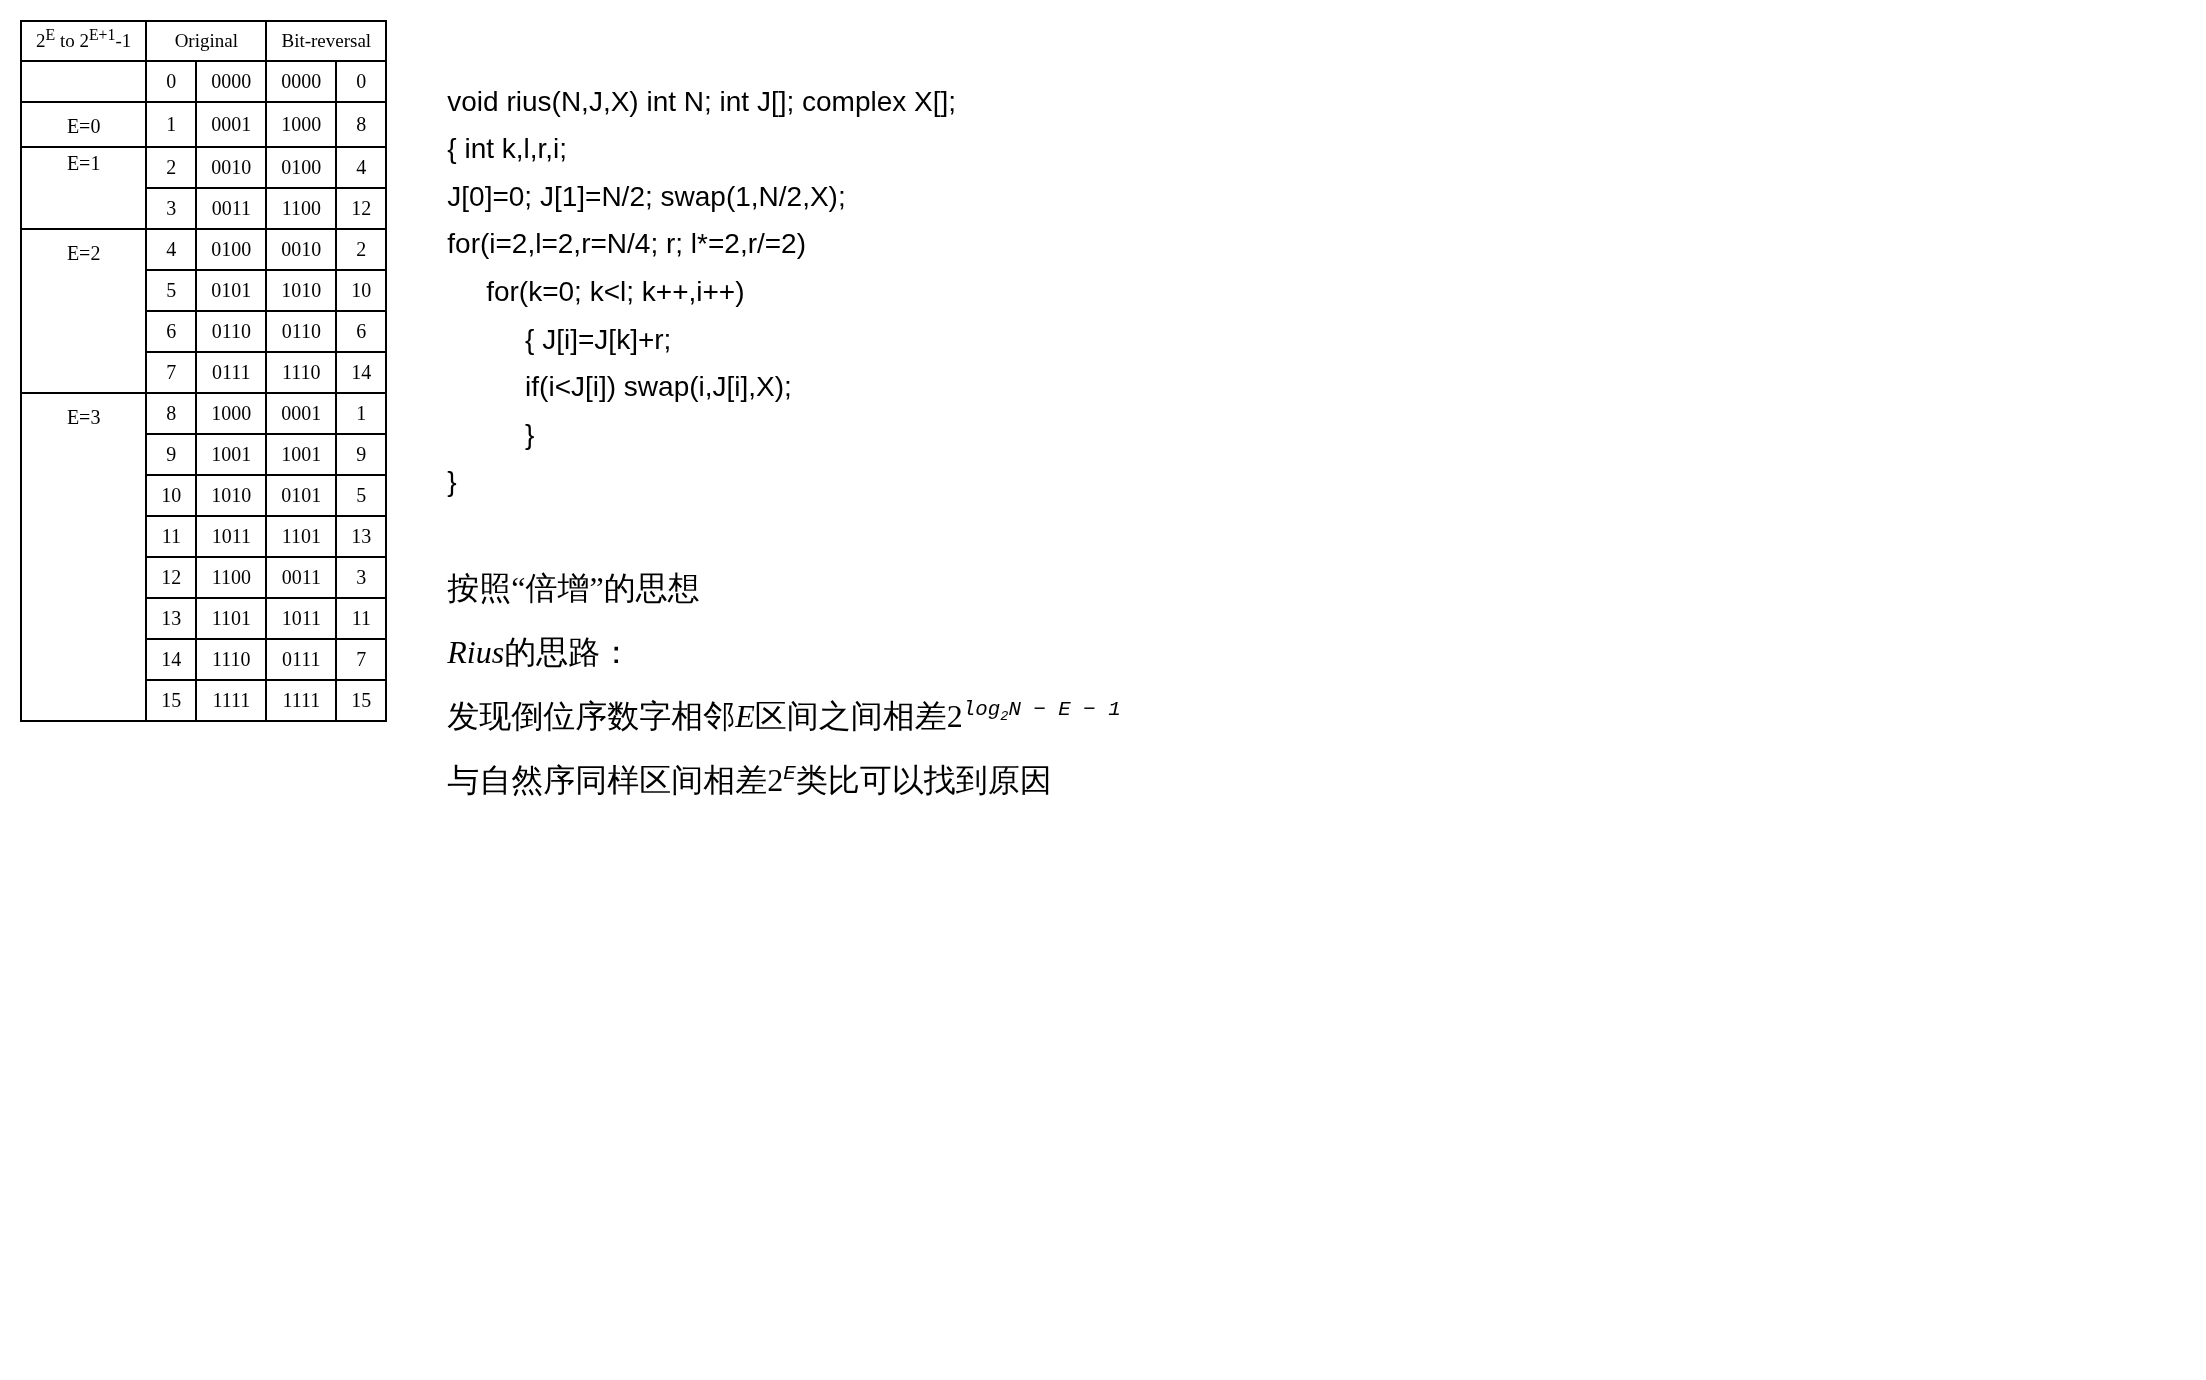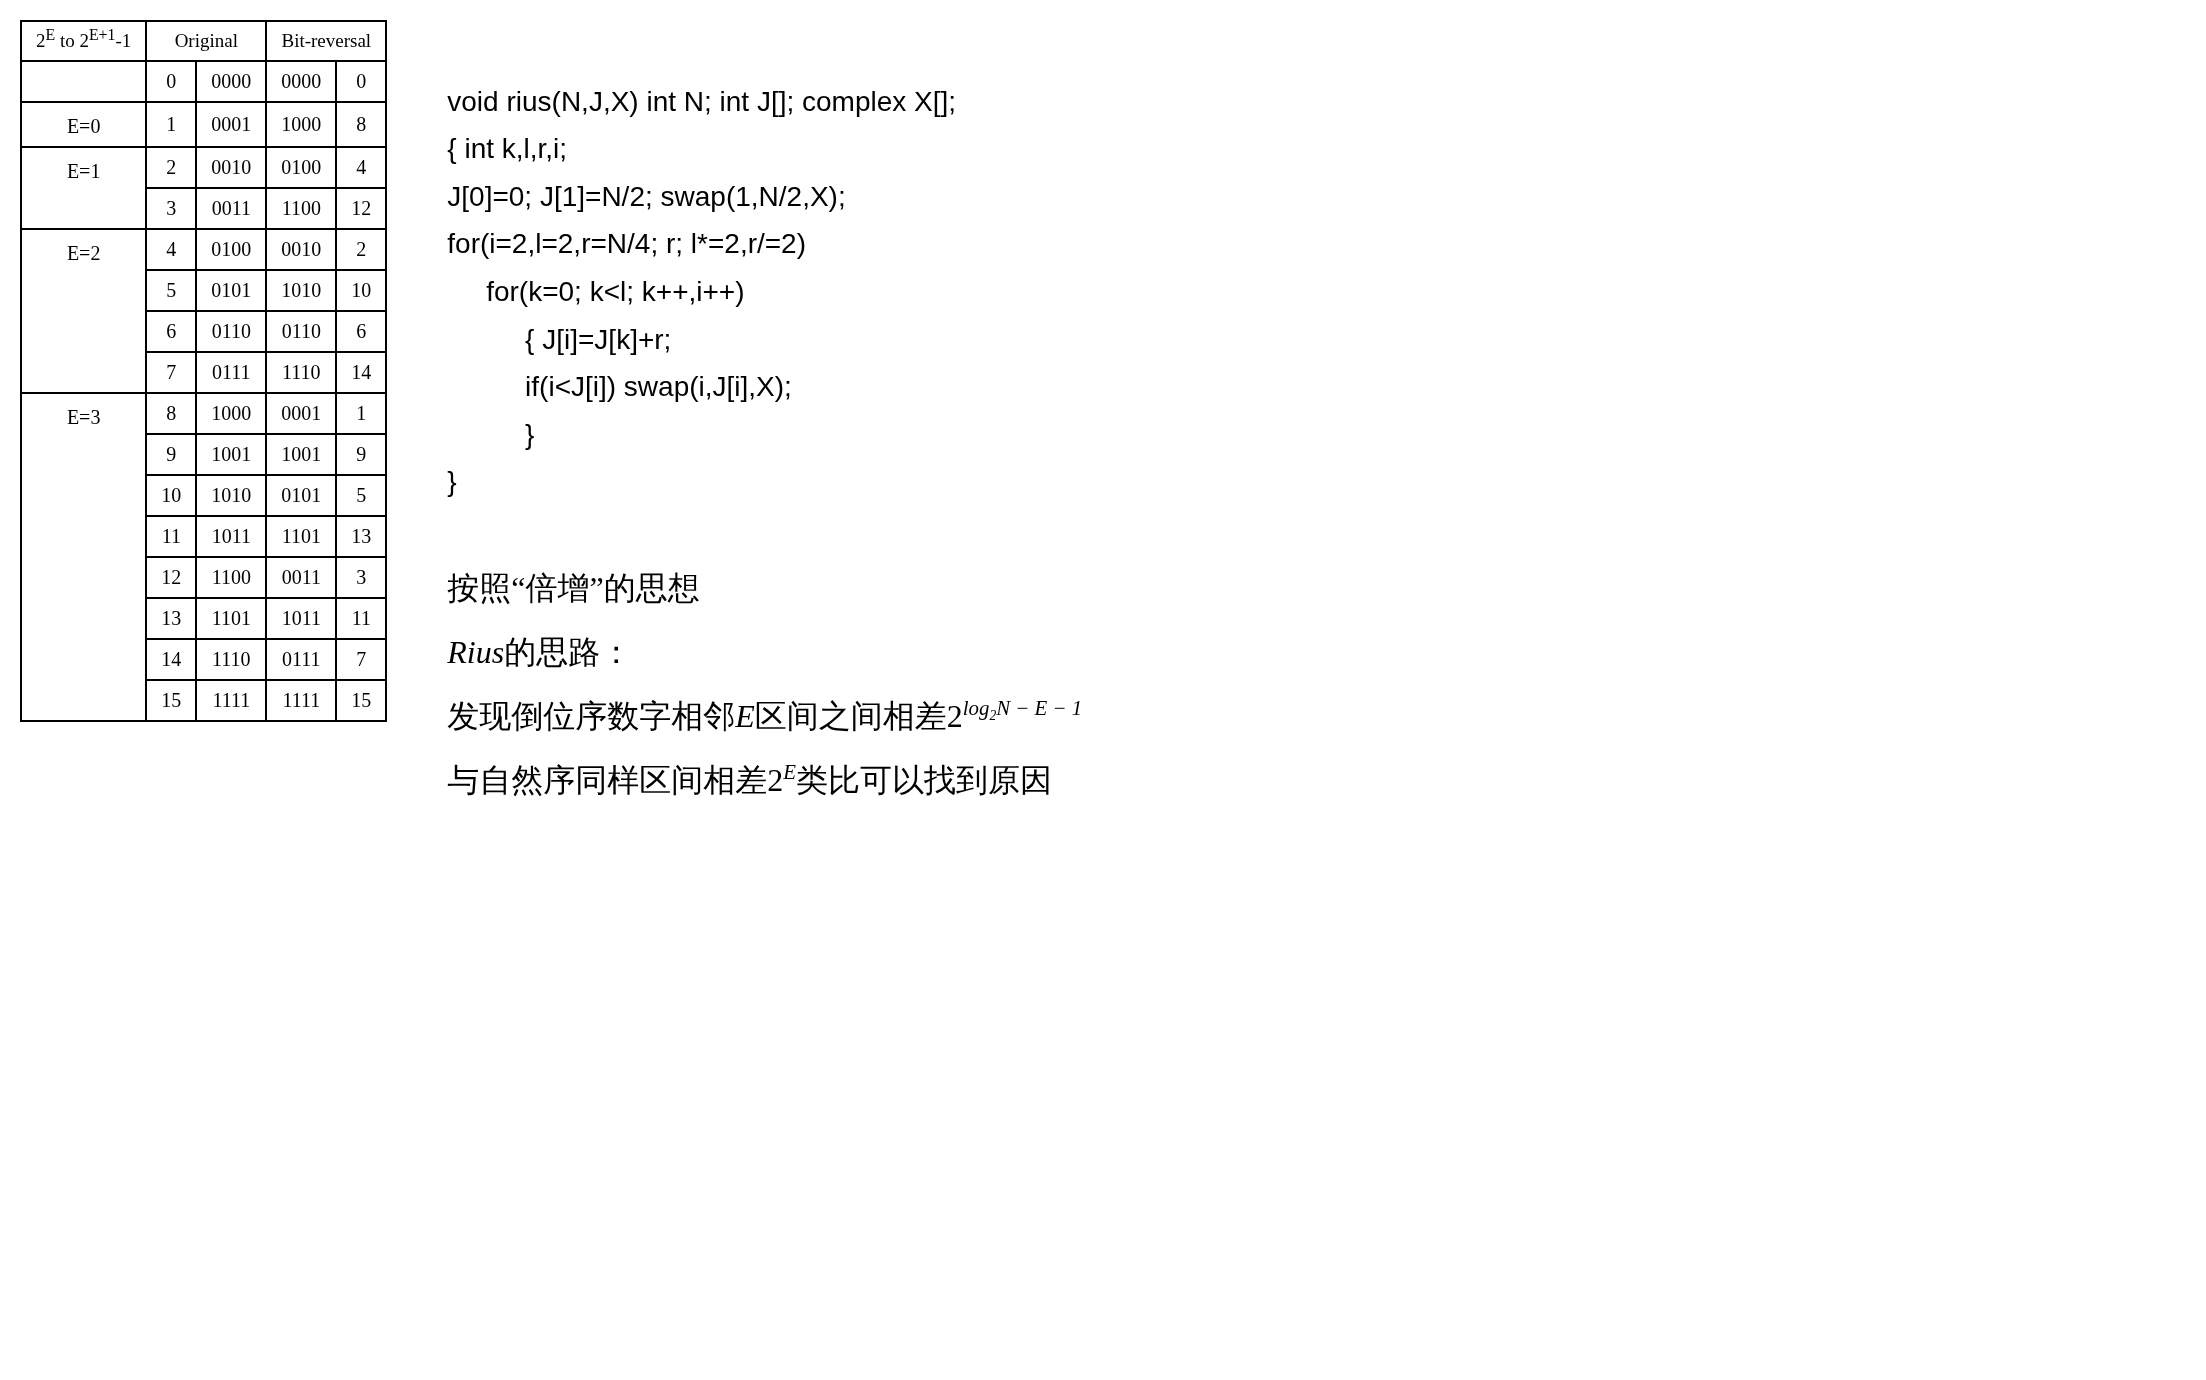--- a/index.html
+++ b/index.html
@@ -41,21 +41,21 @@
     margin-bottom: 50px;
   }
   .notes {
     font-size: 32px;
     line-height: 2.0;
     color: #000;
   }
   .notes .ital { font-style: italic; font-family: "Times New Roman", serif; }
   .notes sup { font-size: 0.65em; }
   .notes sub { font-size: 0.65em; }
-  .supexpr { font-style: italic; }
+  .supexpr { font-style: italic; font-family: Liberation Mono, monospace; }
   sup, sub { line-height: 0; }
 </style>
 </head>
 <body>
 
 <div class="left-col">
   <table class="brtable">
     <thead>
       <tr>
         <th>2<sup>E</sup> to 2<sup>E+1</sup>-1</th>
@@ -72,21 +72,21 @@
           <td>0</td>
         </tr>
         <tr>
           <td rowspan="1" style="vertical-align: top; padding-top: 12px; min-width: 90px;">E=0</td>
           <td>1</td>
           <td>0001</td>
           <td>1000</td>
           <td>8</td>
         </tr>
         <tr>
-          <td rowspan="2" style="vertical-align: top; padding-top: 12px; min-width: 90px; margin-left: 20px;">E=1</td>
+          <td rowspan="2" style="vertical-align: top; padding-top: 4px; min-width: 90px; margin-left: 20px;">E=1</td>
           <td>2</td>
           <td>0010</td>
           <td>0100</td>
           <td>4</td>
         </tr>
         <tr>
           <td>3</td>
           <td>0011</td>
           <td>1100</td>
           <td>12</td>

